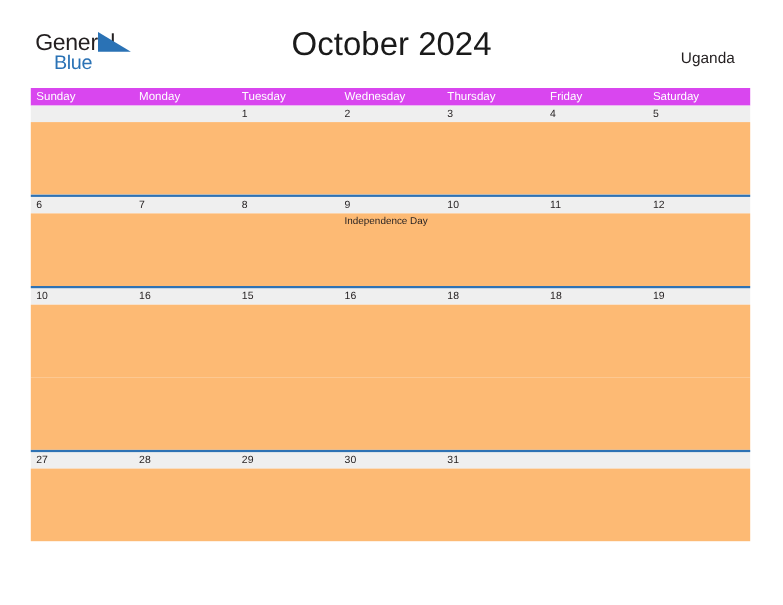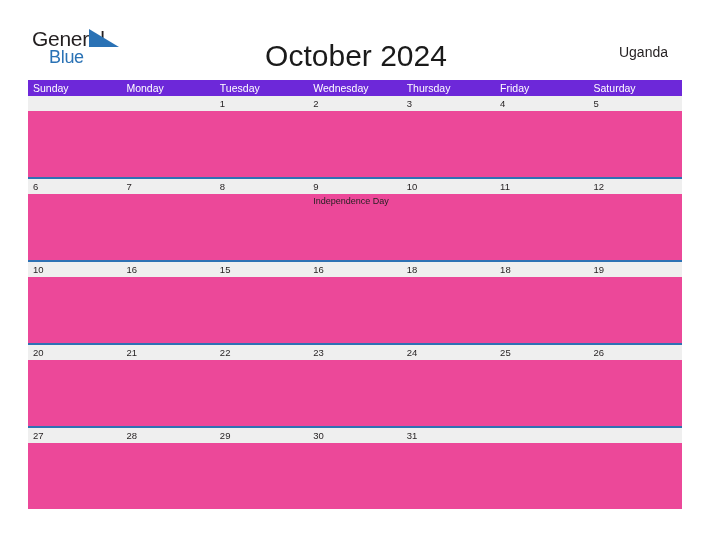--- a/index.html
+++ b/index.html
@@ -53,21 +53,21 @@
     position: absolute;
     left: 57px;
     top: 1px;
     width: 30px;
     height: 22px;
   }
 
   .cal-title {
     position: absolute;
     left: 0;
-    top: 39px;
+    top: 24px;
     width: 712px;
     text-align: center;
     font-size: 30px;
     color: #1a1a1a;
     font-family: "Liberation Sans", sans-serif;
     line-height: 1.1;
   }
 
   .cal-country {
     position: absolute;
@@ -81,21 +81,21 @@
   
   .calendar {
     position: absolute;
     left: 28px;
     top: 80px;
     width: 654px;
   }
 
   .dow-row {
     display: flex;
-    background: #6d28d9;
+    background: #d946ef;
     height: 16px;
   }
   .dow-cell {
     width: 93.43px;
     color: #ffffff;
     font-size: 10.5px;
     line-height: 16px;
     padding-left: 5px;
     box-sizing: border-box;
     font-family: "Liberation Sans", sans-serif;
@@ -119,21 +119,21 @@
     box-sizing: border-box;
     padding-left: 5px;
     font-size: 9.5px;
     line-height: 15px;
     color: #231f20;
     font-family: "Liberation Sans", sans-serif;
   }
 
   .event-row {
     display: flex;
-    background: #ec4899;
+    background: #fdba74;
     height: 66px;
   }
   .event-cell {
     width: 93.43px;
     box-sizing: border-box;
     padding-left: 5px;
     padding-top: 2px;
     font-size: 9px;
     line-height: 11px;
     color: #231f20;
@@ -233,29 +233,20 @@
           <div class="event-cell"></div>
           <div class="event-cell"></div>
           <div class="event-cell"></div>
           <div class="event-cell"></div>
           <div class="event-cell"></div>
           <div class="event-cell"></div>
           <div class="event-cell"></div>
         </div>
       </div>
       <div class="week">
-        <div class="date-strip">
-          <div class="date-cell">20</div>
-          <div class="date-cell">21</div>
-          <div class="date-cell">22</div>
-          <div class="date-cell">23</div>
-          <div class="date-cell">24</div>
-          <div class="date-cell">25</div>
-          <div class="date-cell">26</div>
-        </div>
         <div class="event-row">
           <div class="event-cell"></div>
           <div class="event-cell"></div>
           <div class="event-cell"></div>
           <div class="event-cell"></div>
           <div class="event-cell"></div>
           <div class="event-cell"></div>
           <div class="event-cell"></div>
         </div>
       </div>

